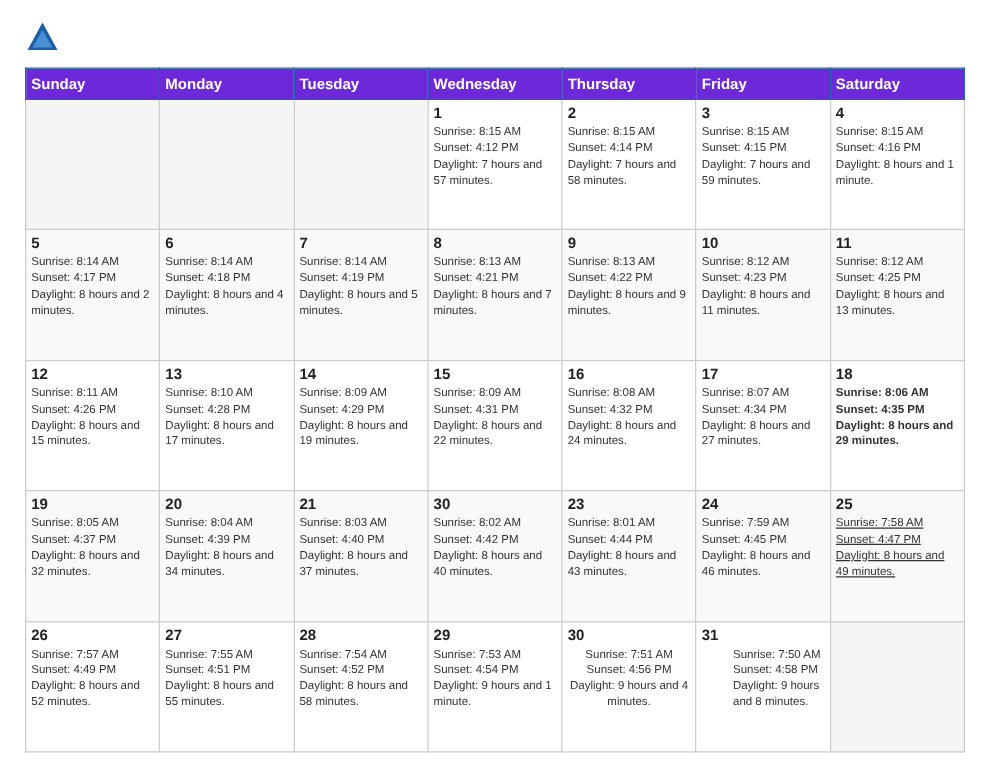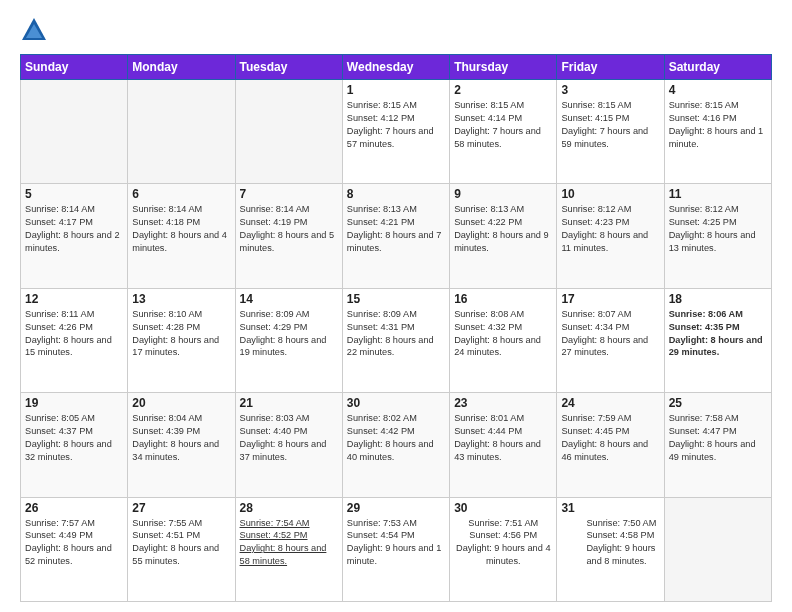--- a/index.html
+++ b/index.html
@@ -282,41 +282,41 @@
 Daylight: 8 hours and 43 minutes.</div>
           </td>
           <td>
             <span class="day-number">24</span>
             <div class="day-info" style="white-space: pre-line;">Sunrise: 7:59 AM
 Sunset: 4:45 PM
 Daylight: 8 hours and 46 minutes.</div>
           </td>
           <td>
             <span class="day-number">25</span>
-            <div class="day-info" style="white-space: pre-line;">Sunrise: 7:58 AM
+            <div class="day-info" style="white-space: pre-line; text-decoration: underline;">Sunrise: 7:58 AM
 Sunset: 4:47 PM
 Daylight: 8 hours and 49 minutes.</div>
           </td>
         </tr>
         <tr>
           <td>
             <span class="day-number">26</span>
             <div class="day-info" style="white-space: pre-line;">Sunrise: 7:57 AM
 Sunset: 4:49 PM
 Daylight: 8 hours and 52 minutes.</div>
           </td>
           <td>
             <span class="day-number">27</span>
             <div class="day-info" style="white-space: pre-line;">Sunrise: 7:55 AM
 Sunset: 4:51 PM
 Daylight: 8 hours and 55 minutes.</div>
           </td>
           <td>
             <span class="day-number">28</span>
-            <div class="day-info" style="white-space: pre-line; text-decoration: underline;">Sunrise: 7:54 AM
+            <div class="day-info" style="white-space: pre-line;">Sunrise: 7:54 AM
 Sunset: 4:52 PM
 Daylight: 8 hours and 58 minutes.</div>
           </td>
           <td>
             <span class="day-number">29</span>
             <div class="day-info" style="white-space: pre-line;">Sunrise: 7:53 AM
 Sunset: 4:54 PM
 Daylight: 9 hours and 1 minute.</div>
           </td>
           <td>

